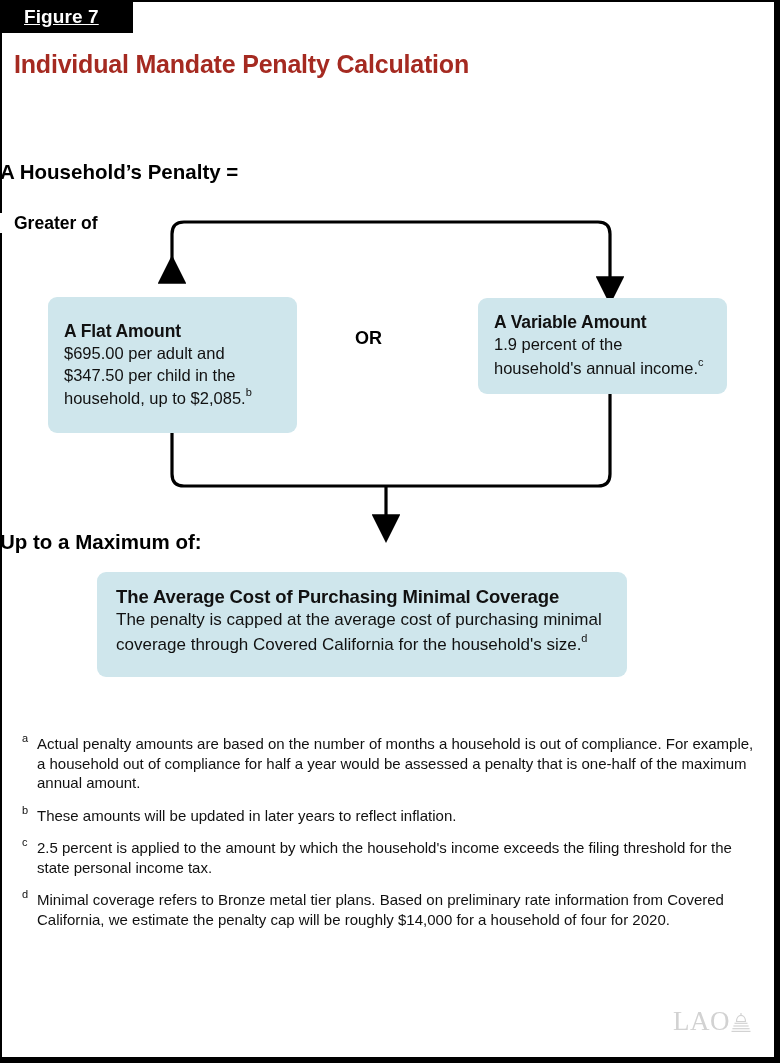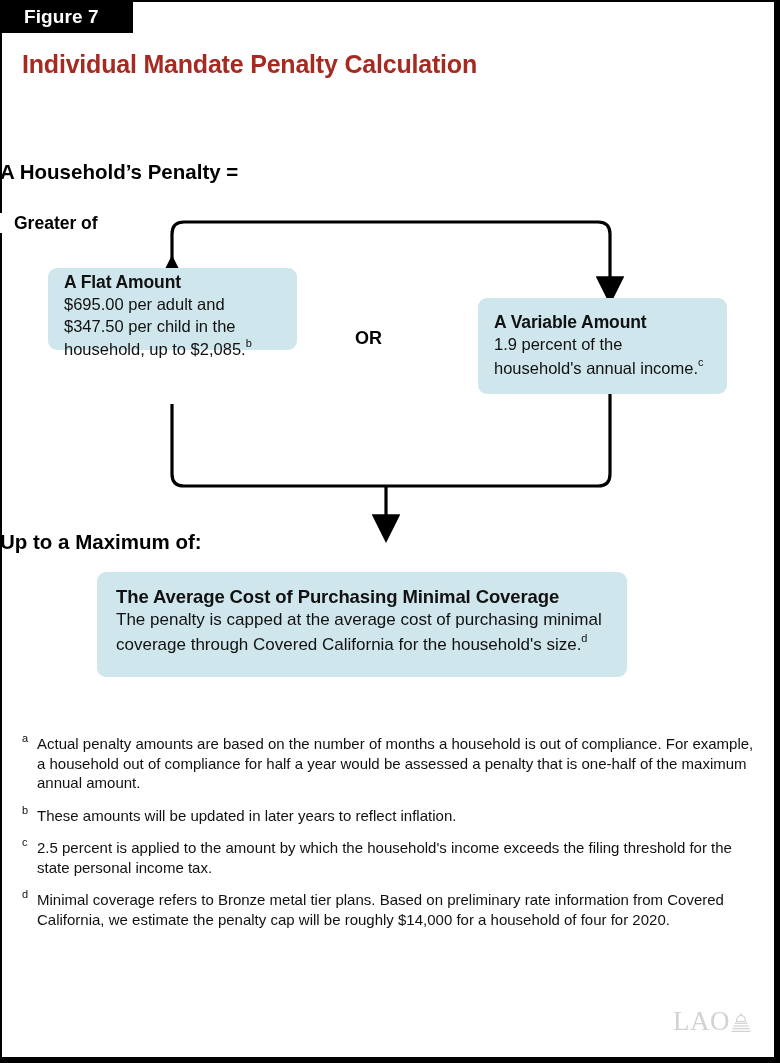--- a/index.html
+++ b/index.html
@@ -46,26 +46,27 @@
     width: 133px; height: 33px;
     background: #000000;
     color: #ffffff;
     font-size: 19px;
     font-weight: bold;
     letter-spacing: 0.1px;
     display: flex;
     align-items: center;
     padding-left: 24px;
     box-sizing: border-box;
+    text-decoration: underline;
   }
 
   
   .fig-title {
     position: absolute;
-    left: 22px; top: 50px;
+    left: 14px; top: 50px;
     font-size: 25px;
     font-weight: bold;
     color: #a52a21;
     letter-spacing: -0.2px;
     white-space: nowrap;
   }
   .fig-subtitle {
     position: absolute;
     left: 22px; top: 88px;
     font-size: 17.5px;
@@ -130,23 +131,23 @@
     display: block;
   }
   .sup-note {
     font-size: 11px;
     vertical-align: super;
     position: relative;
     top: -1px;
   }
 
   #box-flat {
-    left: 48px; top: 268px;
-    width: 249px; height: 82px;
-    padding: 4px 14px 0 16px;
+    left: 48px; top: 297px;
+    width: 249px; height: 136px;
+    padding: 24px 14px 0 16px;
   }
   #box-variable {
     left: 478px; top: 286px;
     width: 249px; height: 96px;
     padding: 14px 14px 0 16px;
     margin-top: 12px;
   }
   #box-max {
     left: 97px; top: 572px;
     width: 530px; height: 105px;

